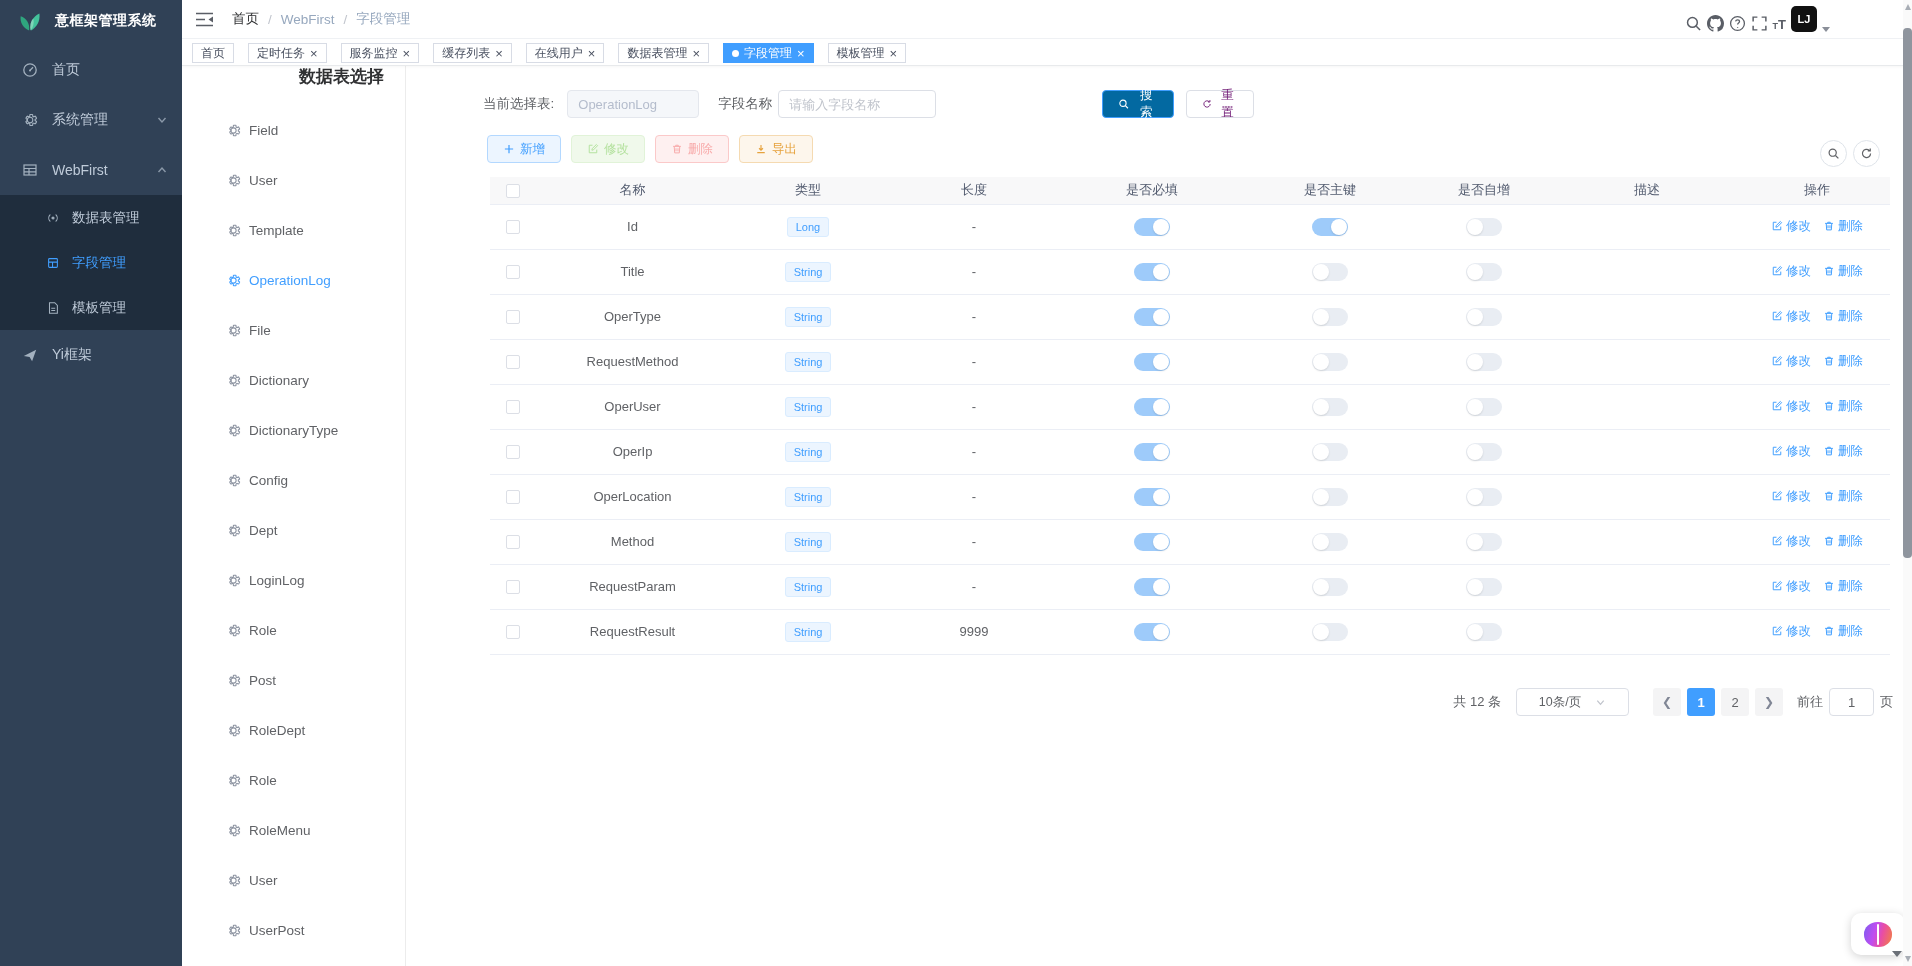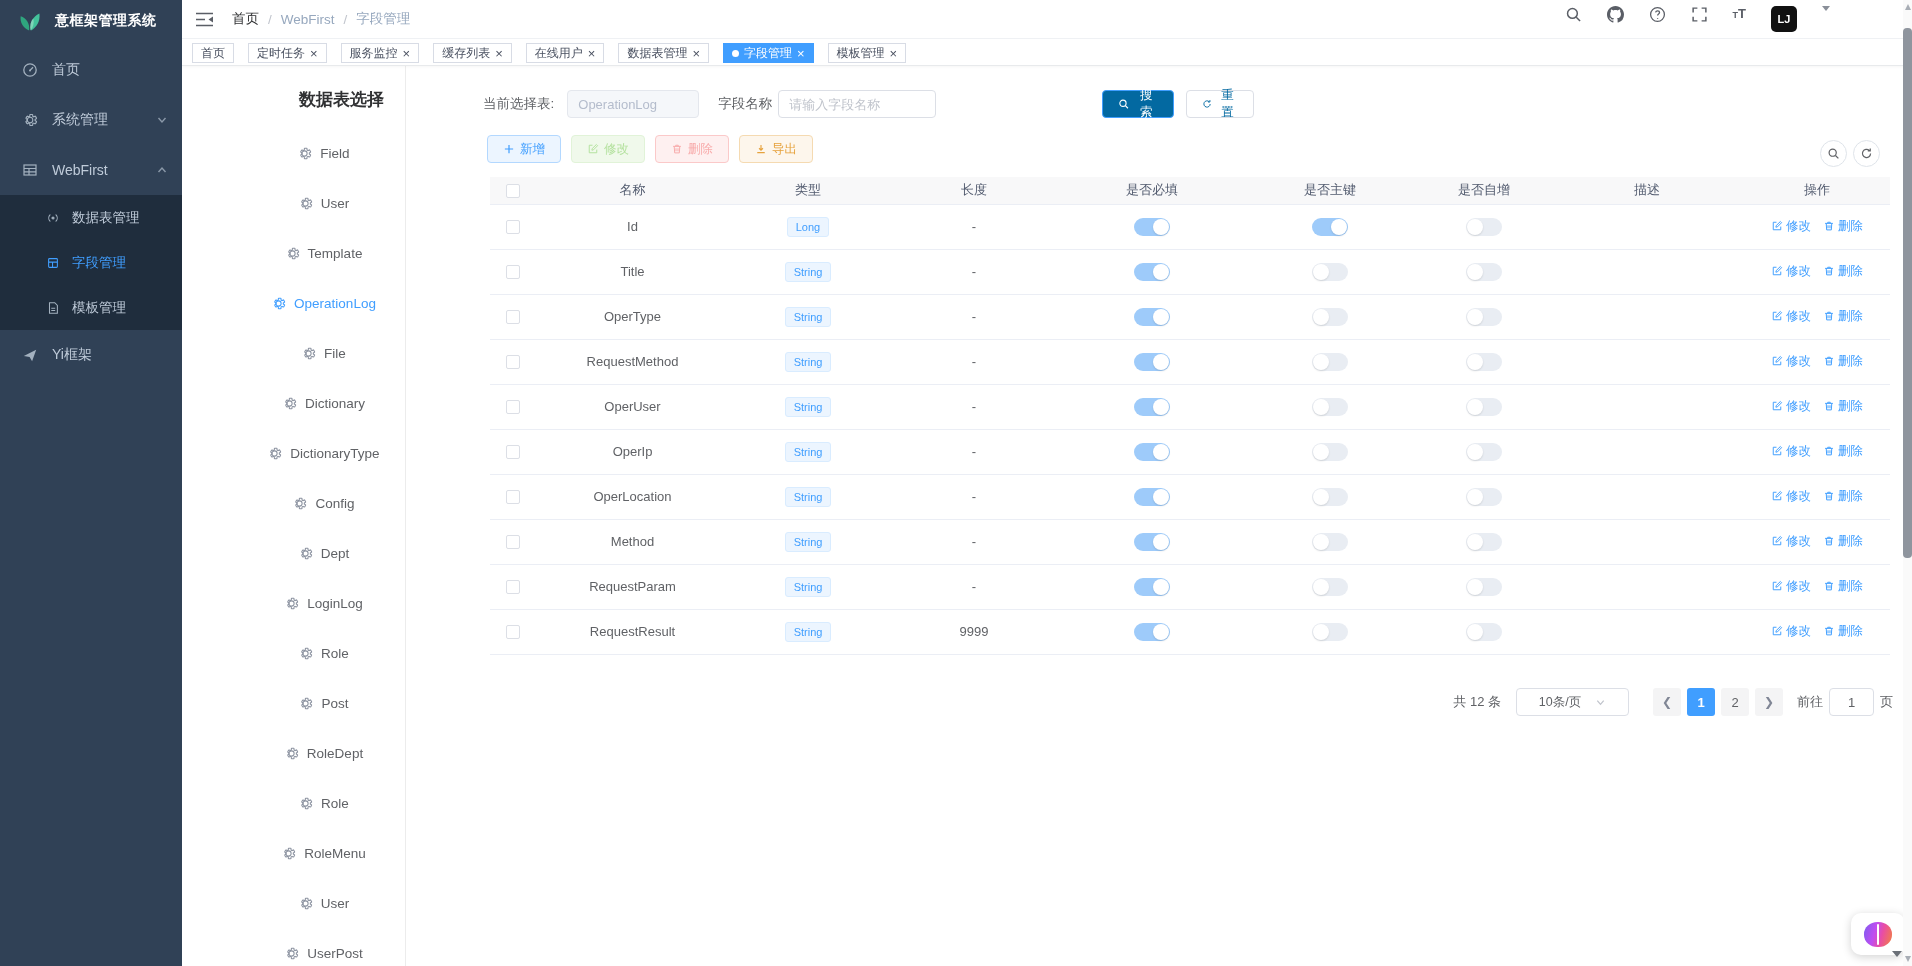--- a/index.html
+++ b/index.html
@@ -23,55 +23,55 @@
   .submenu-item{height:45px;display:flex;align-items:center;padding-left:46px;font-size:13.5px;color:#bfcbd9;cursor:pointer}
   .submenu-item .mi2{width:14px;height:14px;margin-right:12px;color:#a3b1bf}
   .submenu-item.active,.submenu-item.active .mi2{color:#409eff}
 
   
   .topbar{position:absolute;left:182px;top:0;right:0;height:39px;background:#fff;border-bottom:1px solid #f0f2f5;display:flex;align-items:center;z-index:5}
   .hamburger{width:19px;height:17px;margin-left:13px;cursor:pointer}
   .breadcrumb{margin-left:18px;font-size:13.5px;color:#97a8be;display:flex;align-items:center}
   .breadcrumb .bc-first{color:#303133}
   .breadcrumb .sep{margin:0 9px;color:#c0c4cc}
-  .topbar-right{margin-left:auto;display:flex;align-items:flex-start;gap:25px;padding-right:82px}
+  .topbar-right{margin-left:auto;display:flex;align-items:flex-end;gap:5px;padding-right:82px}
   .tb-icon{width:17px;height:17px;color:#5a5e66;cursor:pointer}
   .fontsize-glyph{font-size:13px;color:#5a5e66;font-weight:bold;cursor:pointer}
   .fontsize-glyph .small-t{font-size:9px}
   .avatar{width:26px;height:26px;background:#111;color:#fff;border-radius:5px;font-size:11px;font-weight:bold;display:flex;align-items:center;justify-content:center;cursor:pointer}
   .caret-down{width:0;height:0;border-left:4px solid transparent;border-right:4px solid transparent;border-top:5px solid #8a8f99;cursor:pointer}
 
   
   .tabbar{position:absolute;left:182px;top:39px;right:0;height:27px;background:#fff;border-bottom:1px solid #e8eaec;box-shadow:0 1px 3px rgba(0,0,0,.04);display:flex;align-items:flex-start;gap:14px;padding:4px 0 0 10px;z-index:5}
   .tab{height:20px;border:1px solid #d8dce5;background:#fff;color:#495060;font-size:12px;padding:0 8px;display:flex;align-items:center;gap:5px;cursor:pointer;white-space:nowrap}
   .tab.active{background:#409eff;border-color:#409eff;color:#fff}
   .tab-dot{width:7px;height:7px;border-radius:50%;background:#fff;display:inline-block}
   .tab-close{font-size:13px;line-height:1;cursor:pointer}
 
   
   .treepanel{position:absolute;left:182px;top:66px;width:224px;bottom:0;background:#fff;border-right:1px solid #ececec;overflow:hidden;z-index:4}
-  .tree-title{margin-top:23px;height:22px;line-height:22px;text-align:center;padding-left:96px;font-size:17px;font-weight:600;color:#303133}
+  .tree-title{height:22px;line-height:22px;text-align:center;padding-left:96px;font-size:17px;font-weight:600;color:#303133}
   .tree{margin-top:17px}
-  .tree-item{height:50px;display:flex;align-items:center;justify-content:center;padding-left:60px;gap:8px;font-size:13.5px;color:#606266;cursor:pointer}
+  .tree-item{height:50px;display:flex;align-items:center;padding-left:44px;gap:8px;font-size:13.5px;color:#606266;cursor:pointer}
   .tree-item .gear{width:15px;height:15px;color:#8a919f}
   .tree-item.selected{color:#409eff}
   .tree-item.selected .gear{color:#409eff}
 
   
   .main{position:absolute;left:407px;top:66px;right:0;bottom:0;background:#fff}
   .filter-row{position:absolute;left:76px;top:24px;display:flex;align-items:center;font-size:13.5px;color:#606266}
   .form-label{white-space:nowrap}
   .input{height:28px;border:1px solid #dcdfe6;border-radius:4px;padding:0 10px;font-size:13px;color:#606266;outline:none;font-family:inherit}
   .input.disabled{background:#f5f7fa;border-color:#e4e7ed;color:#b4bccc}
   .input::placeholder{color:#c0c4cc}
   .search-group{position:absolute;left:695px;top:24px;display:flex;gap:12px}
   .btn{height:28px;border-radius:4px;font-size:12.5px;display:inline-flex;align-items:center;justify-content:center;gap:5px;cursor:pointer;border:1px solid transparent;padding:0 15px;font-family:inherit;background:#fff}
   .btn .bi{width:12px;height:12px}
   .btn-primary{background:#0369a1;border-color:#409eff;color:#fff}
-  .btn-default{border-color:#dcdfe6;color:#0369a1}
+  .btn-default{border-color:#dcdfe6;color:#701a75}
   .toolbar-row{position:absolute;left:80px;top:69px;display:flex;gap:10px}
   .btn-plain-primary{background:#ecf5ff;border-color:#b3d8ff;color:#409eff}
   .btn-plain-success{background:#f0f9eb;border-color:#e1f3d8;color:#b3e19d;cursor:not-allowed}
   .btn-plain-danger{background:#fef0f0;border-color:#fbc9c9;color:#f8abab;cursor:not-allowed}
   .btn-plain-warning{background:#fdf6ec;border-color:#f5dab1;color:#e6a23c}
   .circle-btns{position:absolute;left:1413px;top:74px;display:flex;gap:6px}
   .circle-btn{width:27px;height:27px;border-radius:50%;border:1px solid #dfe4ea;background:#fff;display:flex;align-items:center;justify-content:center;color:#606266;cursor:pointer}
   .circle-btn .icon{width:13px;height:13px}
 
   

